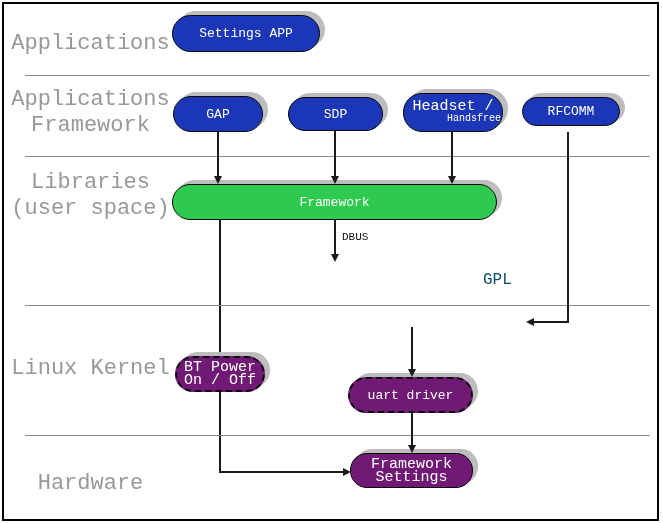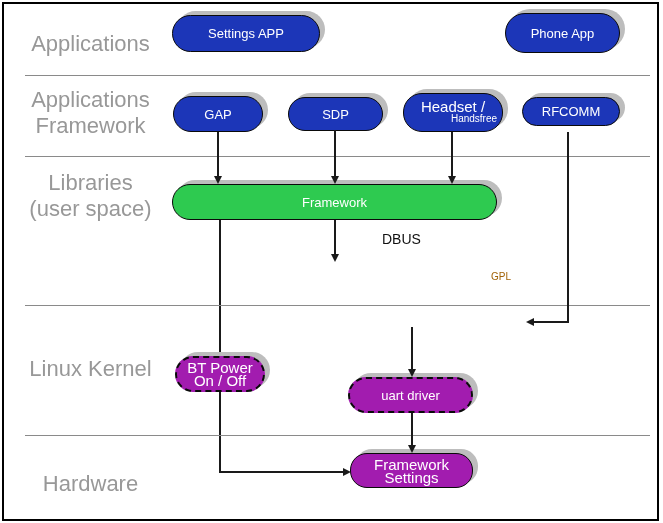--- a/index.html
+++ b/index.html
@@ -1,51 +1,51 @@
 <!DOCTYPE html>
 <html><head>
 <meta charset="utf-8">
 <style>
   html,body{margin:0;padding:0;background:#fff;}
   #stage{
     position:relative;width:663px;height:523px;background:#ffffff;
-    font-family:Liberation Sans, sans-serif;overflow:hidden;
+    font-family:Liberation Mono, monospace;overflow:hidden;
   }
   .frame{position:absolute;left:2px;top:2px;width:653px;height:515px;
     border:2px solid #000;pointer-events:none;}
   
   .sep{position:absolute;left:25px;width:625px;height:1px;background:#8a8a8a;z-index:3;}
   
   .layer-label{position:absolute;left:8px;width:165px;text-align:center;
     color:#989898;font-size:22px;line-height:26px;z-index:2;}
   
   .node{position:absolute;border:1.5px solid #0a0a0a;z-index:2;
     display:flex;flex-direction:column;align-items:center;justify-content:center;
     color:#fff;text-align:center;box-shadow:5px -4px 0 0 #bdbdbd;box-sizing:border-box;}
   .blue{background:#1c36b8;}
   .green{background:#2eca50;}
-  .red{background:#a21caf;}
+  .red{background:#701a75;}
   .dashed{border:2px dashed #0a0a0a;}
   .lbl{font-size:13px;line-height:15px;}
   .lbl-sm{font-size:15px;line-height:13px;}
   .lbl-xs{font-size:10px;line-height:12px;margin-left:42px;}
   
   .vline,.hline{position:absolute;background:#1a1a1a;z-index:4;}
   .vline{width:1.5px;}
   .hline{height:1.5px;}
   .behind{z-index:1;}
   .arrow{position:absolute;width:0;height:0;z-index:4;}
   .arrow.down{border-left:4px solid transparent;border-right:4px solid transparent;
     border-top:8px solid #1a1a1a;}
   .arrow.left{border-top:4px solid transparent;border-bottom:4px solid transparent;
     border-right:8px solid #1a1a1a;}
   .arrow.right{border-top:4px solid transparent;border-bottom:4px solid transparent;
     border-left:8px solid #1a1a1a;}
-  .edge-label{position:absolute;color:#111;font-size:14px;z-index:4;margin-left:40px;}
-  .gpl-tag{position:absolute;color:#a16207;font-size:10px;z-index:4;margin-left:8px;}
+  .edge-label{position:absolute;color:#111;font-size:11px;z-index:4;}
+  .gpl-tag{position:absolute;color:#0c4a6e;font-size:16px;z-index:4;}
 </style>
 </head>
 <body>
 
 <div id="stage">
   <div class="frame"></div>
 
   <div class="sep" style="top:75px"></div>
   <div class="sep" style="top:156px"></div>
   <div class="sep" style="top:305px"></div>
@@ -92,23 +92,20 @@
 
   <div class="vline" style="left:411px;top:327px;height:44px"></div>
   <div class="arrow down" style="left:408px;top:369px"></div>
 
   <div class="vline" style="left:411px;top:413px;height:34px"></div>
   <div class="arrow down" style="left:408px;top:445px"></div>
 
   <div class="node blue" style="left:172px;top:15px;width:148px;height:37px;border-radius:19px">
     <div class="lbl">Settings APP</div>
   </div>
-  <div class="node blue" style="left:505px;top:13px;width:115px;height:40px;border-radius:20px">
-    <div class="lbl">Phone App</div>
-  </div>
 
   <div class="node blue" style="left:173px;top:96px;width:90px;height:36px;border-radius:18px">
     <div class="lbl">GAP</div>
   </div>
   <div class="node blue" style="left:288px;top:97px;width:95px;height:34px;border-radius:17px">
     <div class="lbl">SDP</div>
   </div>
   <div class="node blue" style="left:403px;top:93px;width:100px;height:39px;border-radius:19px">
     <div class="lbl-sm">Headset /</div>
     <div class="lbl-xs">Handsfree</div>

